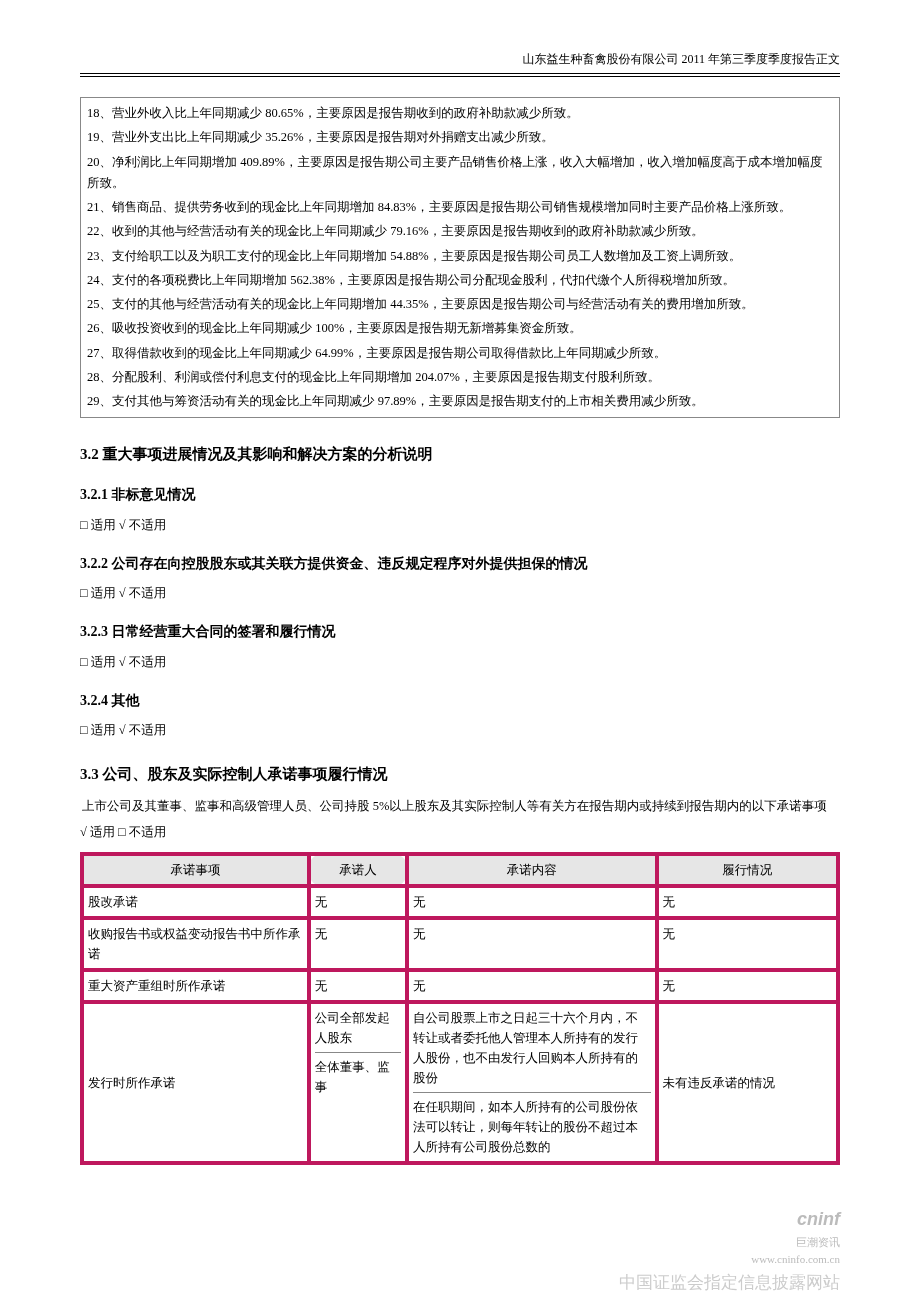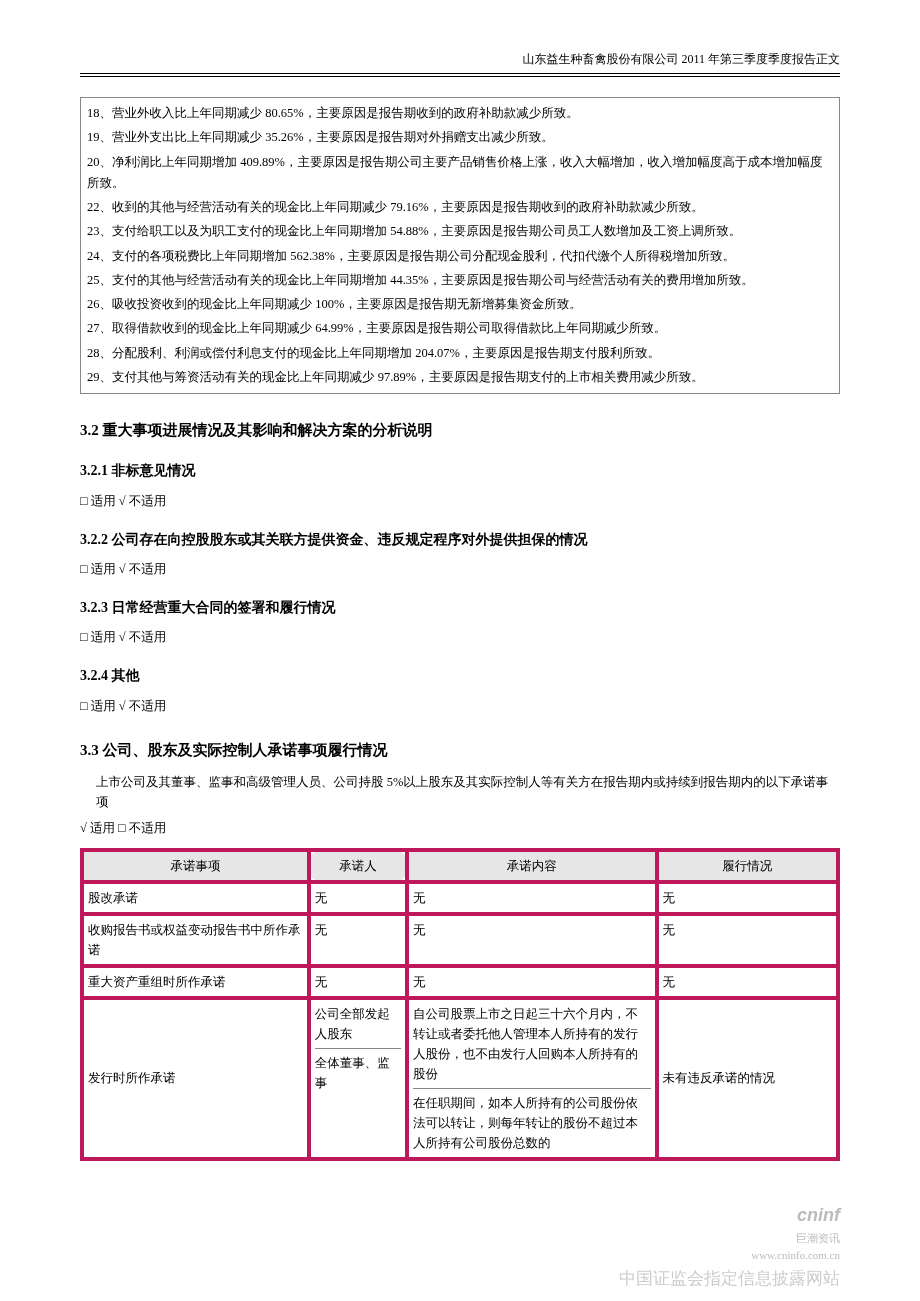--- a/index.html
+++ b/index.html
@@ -44,21 +44,21 @@
     font-size: 14px;
     font-weight: bold;
     margin: 18px 0 8px 0;
   }
   .opt {
     font-size: 12.5px;
     margin: 6px 0 10px 0;
   }
   .intro {
     font-size: 12.5px;
-    margin: 8px 0 2px 16px;
+    margin: 8px 0 2px 2px;
   }
   table.commit {
     border-collapse: collapse;
     width: 100%;
     font-size: 12.5px;
     margin-top: 4px;
   }
   table.commit th, table.commit td {
     border: 4px solid #be185d;
     padding: 4px 4px;
@@ -100,20 +100,21 @@
 </head>
 <body>
 
 <div class="header-title">山东益生种畜禽股份有限公司 2011 年第三季度季度报告正文</div>
 <div class="double-rule"></div>
 
 <div class="box-table">
   <p>18、营业外收入比上年同期减少 80.65%，主要原因是报告期收到的政府补助款减少所致。</p>
   <p>19、营业外支出比上年同期减少 35.26%，主要原因是报告期对外捐赠支出减少所致。</p>
   <p>20、净利润比上年同期增加 409.89%，主要原因是报告期公司主要产品销售价格上涨，收入大幅增加，收入增加幅度高于成本增加幅度所致。</p>
+  <p>21、销售商品、提供劳务收到的现金比上年同期增加 84.83%，主要原因是报告期公司销售规模增加同时主要产品价格上涨所致。</p>
   <p>22、收到的其他与经营活动有关的现金比上年同期减少 79.16%，主要原因是报告期收到的政府补助款减少所致。</p>
   <p>23、支付给职工以及为职工支付的现金比上年同期增加 54.88%，主要原因是报告期公司员工人数增加及工资上调所致。</p>
   <p>24、支付的各项税费比上年同期增加 562.38%，主要原因是报告期公司分配现金股利，代扣代缴个人所得税增加所致。</p>
   <p>25、支付的其他与经营活动有关的现金比上年同期增加 44.35%，主要原因是报告期公司与经营活动有关的费用增加所致。</p>
   <p>26、吸收投资收到的现金比上年同期减少 100%，主要原因是报告期无新增募集资金所致。</p>
   <p>27、取得借款收到的现金比上年同期减少 64.99%，主要原因是报告期公司取得借款比上年同期减少所致。</p>
   <p>28、分配股利、利润或偿付利息支付的现金比上年同期增加 204.07%，主要原因是报告期支付股利所致。</p>
   <p>29、支付其他与筹资活动有关的现金比上年同期减少 97.89%，主要原因是报告期支付的上市相关费用减少所致。</p>
 </div>
 

